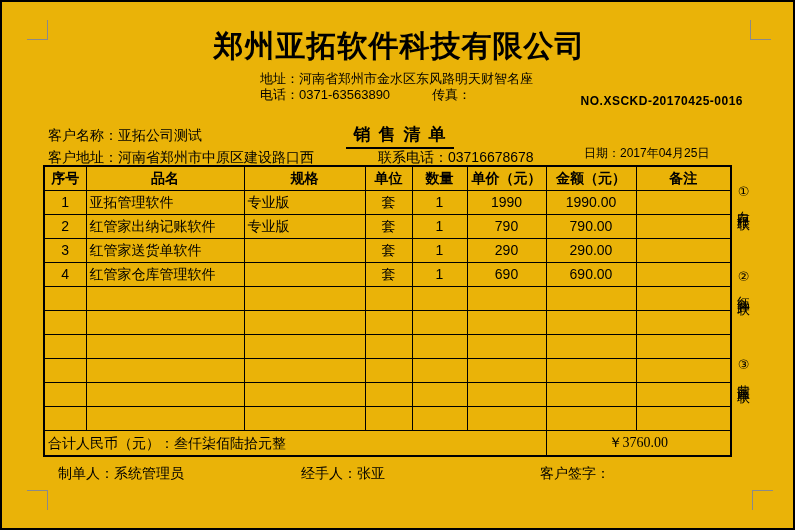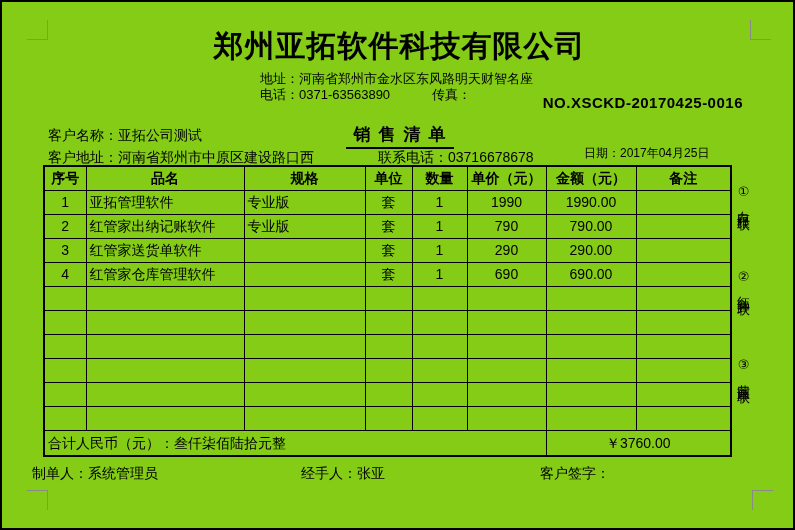--- a/index.html
+++ b/index.html
@@ -1,55 +1,55 @@
 <!DOCTYPE html>
 <html><head>
 <meta charset="utf-8">
 <style>
   html,body{margin:0;padding:0;background:#fff;}
   .frame{
     position:relative;width:795px;height:530px;box-sizing:border-box;
-    border:2px solid #000;background:#84cc16;overflow:hidden;
+    border:2px solid #000;background:#eab308;overflow:hidden;
     font-family:"Liberation Sans","DejaVu Sans",sans-serif;color:#000;
   }
   .abs{position:absolute;}
   
   .mark{position:absolute;width:20px;height:19px;}
   .mark-tl{left:25px;top:18px;border-right:1px solid #8a8a8a;border-bottom:1px solid #8a8a8a;}
   .mark-tr{left:748px;top:18px;border-left:1px solid #8a8a8a;border-bottom:1px solid #8a8a8a;}
   .mark-bl{left:25px;top:488px;border-right:1px solid #8a8a8a;border-top:1px solid #8a8a8a;}
   .mark-br{left:750px;top:488px;border-left:1px solid #8a8a8a;border-top:1px solid #8a8a8a;}
   
   .company{top:24px;left:0;width:795px;text-align:center;font-size:30px;font-weight:bold;letter-spacing:1px;}
   .addr{top:68px;left:258px;font-size:13px;}
   .phone{top:84px;left:258px;font-size:13px;}
   .phone .fax{margin-left:42px;}
-  .docno{top:92px;right:50px;font-size:15px;font-weight:bold;letter-spacing:0.5px;}
+  .docno{top:92px;right:50px;font-size:12px;font-weight:bold;letter-spacing:0.5px;}
   .title-wrap{top:100px;left:0;width:795px;text-align:center;}
   .title-text{display:inline-block;font-size:17px;font-weight:bold;letter-spacing:8px;
               border-bottom:2px solid #000;padding:0 0 1px 8px;margin-top:21px;}
   
   .cust1{top:125px;left:46px;font-size:14px;}
   .cust-addr{top:147px;left:46px;font-size:14px;}
   .cust-phone{top:147px;left:376px;font-size:14px;}
   .cust-date{top:143px;left:582px;font-size:12px;}
   
   table.items{position:absolute;top:163px;left:41px;border-collapse:collapse;table-layout:fixed;
               width:687px;border:2px solid #000;}
   table.items td,table.items th{border:1px solid #000;font-size:14px;font-weight:normal;
               height:23px;padding:0 3px;overflow:hidden;white-space:nowrap;line-height:23px;}
   table.items th{font-weight:bold;text-align:center;}
   td.c0,td.c3,td.c4,td.c5,td.c6,td.c7{text-align:center;}
   td.c1,td.c2{text-align:left;}
   tr.total-row td{height:24px;line-height:24px;}
   .total-label{font-size:15px;font-weight:bold;text-align:left;}
-  .total-amount{font-size:15px;font-weight:bold;text-align:center;}
+  .total-amount{font-size:15px;font-weight:bold;text-align:center;font-family:Liberation Serif, serif;}
   
   .foot{top:463px;font-size:14px;}
-  .foot-maker{left:30px;}
+  .foot-maker{left:56px;}
   .foot-handler{left:299px;}
   .foot-sign{left:538px;}
   
   .side-label{left:732px;font-size:13px;writing-mode:vertical-rl;text-orientation:upright;
               letter-spacing:2px;line-height:18px;}
   .side-1{top:182px;}
   .side-2{top:267px;}
   .side-3{top:355px;}
 </style>
 </head>

